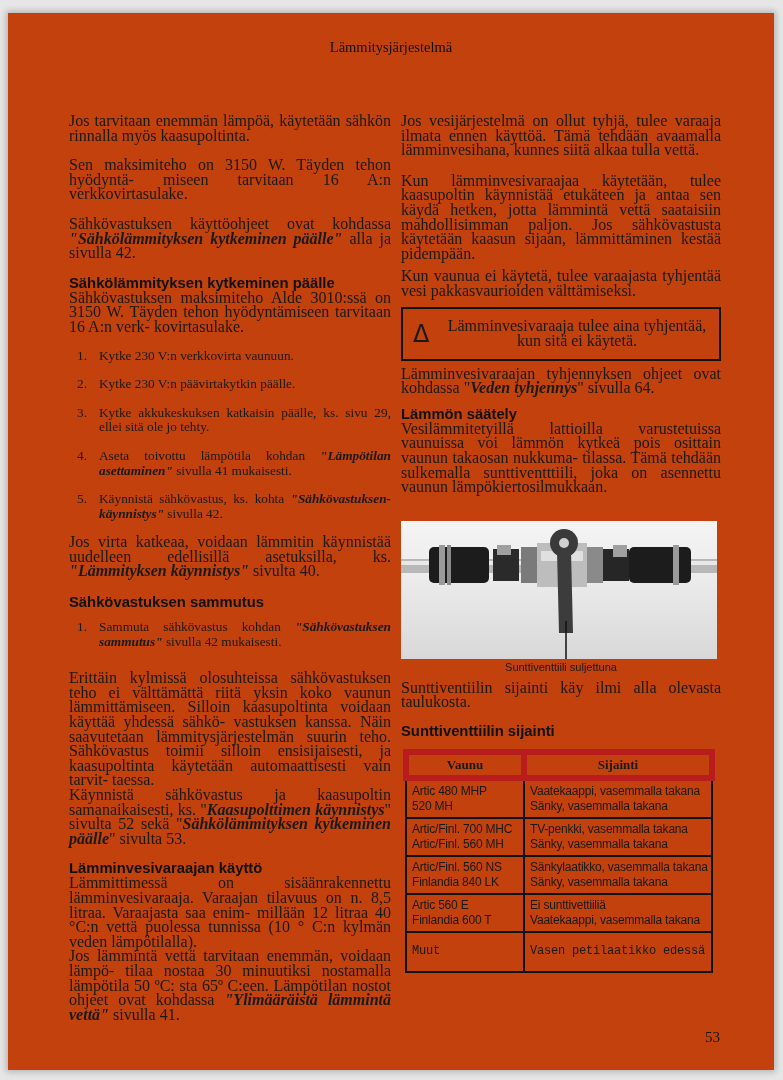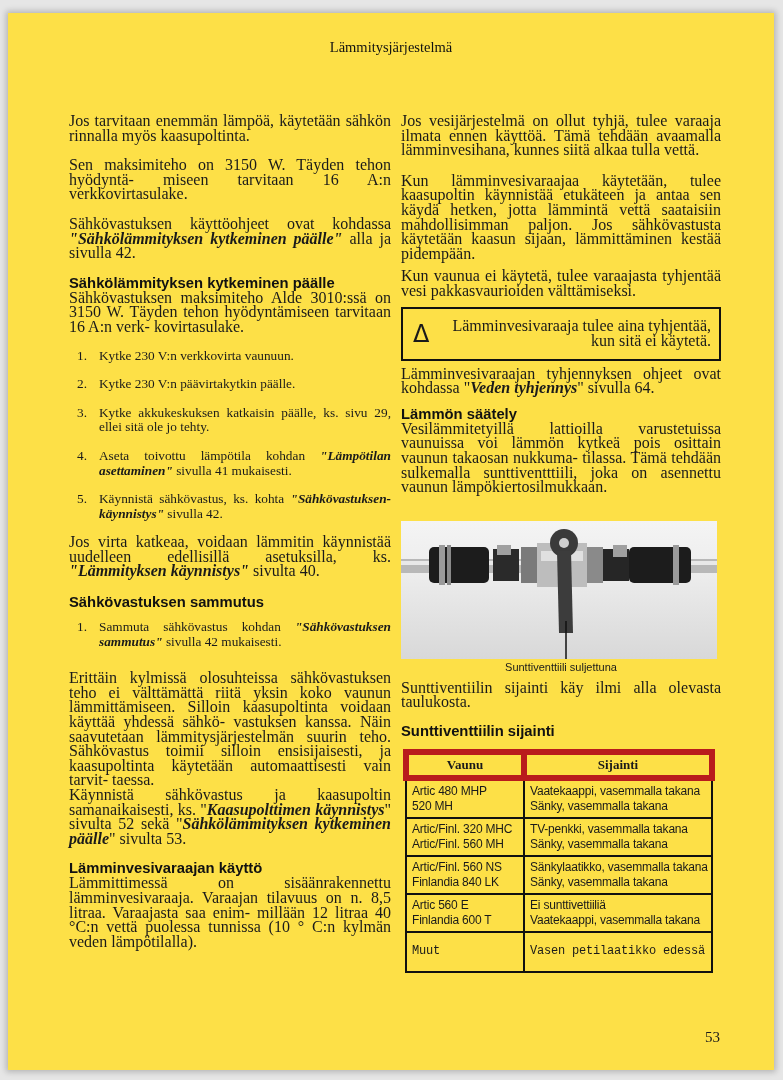--- a/index.html
+++ b/index.html
@@ -3,21 +3,21 @@
 <meta charset="utf-8">
 <style>
   html, body { margin: 0; padding: 0; }
   body {
     width: 783px; height: 1080px; background: #e6e6e6;
     position: relative; overflow: hidden;
     font-family: "Liberation Serif", serif; color: #1a1a1a;
   }
   .page {
     position: absolute; left: 8px; top: 13px; width: 766px; height: 1057px;
-    background: #fde047;
+    background: #c2410c;
     box-shadow: 0 0 6px 2px rgba(0,0,0,0.22);
   }
   .header-title {
     position: absolute; top: 26px; left: 0; right: 0; text-align: center;
     font-size: 14.5px; color: #111;
   }
   .col { position: absolute; top: 101px; }
   .col-left { left: 61px; width: 322px; }
   .col-right { left: 393px; width: 320px; }
   p { margin: 0; font-size: 16px; line-height: 14.6px; text-align: justify; }
@@ -28,21 +28,21 @@
   }
   .ol { margin: 0; padding: 0; list-style: none; }
   .ol li { display: flex; font-size: 13.3px; line-height: 14.6px; }
   .ol .num { width: 30px; flex: 0 0 30px; padding-left: 8px; box-sizing: border-box; }
   .ol .txt { flex: 1; text-align: justify; }
   .warn {
     border: 2px solid #111; display: flex; align-items: center;
     padding: 6px 8px 6px 10px; height: 38px; box-sizing: content-box;
   }
   .warn-icon { font-family: "DejaVu Sans", sans-serif; font-size: 24px; width: 30px; flex: 0 0 30px; line-height: 1; }
-  .warn p { text-align: right; }
+  .warn p { text-align: center; }
   .photo {
     width: 316px; height: 138px; position: relative; overflow: hidden;
     background: linear-gradient(180deg, #f4f4f4 0%, #ececec 40%, #e2e2e2 70%, #d8d8d8 100%);
   }
   .caption {
     font-family: "Liberation Sans", sans-serif; font-size: 11px; text-align: center;
     margin-top: 2px;
   }
   table.loc {
     border-collapse: collapse; width: 312px; margin-left: 2px;
@@ -107,20 +107,21 @@
         <span class="num">1.</span>
         <span class="txt"><span>Sammuta sähkövastus kohdan </span><span class="b">"Sähkövastuksen sammutus"</span><span> sivulla 42 mukaisesti.</span></span>
       </li>
     </ul>
     <div style="height:22px"></div>
     <p>Erittäin kylmissä olosuhteissa sähkövastuksen teho ei välttämättä riitä yksin koko vaunun lämmittämiseen. Silloin kaasupoltinta voidaan käyttää yhdessä sähkö- vastuksen kanssa. Näin saavutetaan lämmitysjärjestelmän suurin teho. Sähkövastus toimii silloin ensisijaisesti, ja kaasupoltinta käytetään automaattisesti vain tarvit- taessa.</p>
     <p><span>Käynnistä sähkövastus ja kaasupoltin samanaikaisesti, ks. "</span><span class="b">Kaasupolttimen käynnistys</span><span>" sivulta 52 sekä "</span><span class="b">Sähkölämmityksen kytkeminen päälle</span><span>" sivulta 53.</span></p>
     <div style="height:14px"></div>
     <h2>Lämminvesivaraajan käyttö</h2>
     <p>Lämmittimessä on sisäänrakennettu lämminvesivaraaja. Varaajan tilavuus on n. 8,5 litraa. Varaajasta saa enim- millään 12 litraa 40 °C:n vettä puolessa tunnissa (10 ° C:n kylmän veden lämpötilalla).</p>
+    <p><span>Jos lämmintä vettä tarvitaan enemmän, voidaan lämpö- tilaa nostaa 30 minuutiksi nostamalla lämpötila 50 ºC: sta 65º C:een. Lämpötilan nostot ohjeet ovat kohdassa </span><span class="b">"Ylimääräistä lämmintä vettä"</span><span> sivulla 41.</span></p>
   </div>
 
   <div class="col col-right">
     <p>Jos vesijärjestelmä on ollut tyhjä, tulee varaaja ilmata ennen käyttöä. Tämä tehdään avaamalla lämminvesihana, kunnes siitä alkaa tulla vettä.</p>
     <div style="height:8px"></div>
     <div style="height:8px"></div>
     <p>Kun lämminvesivaraajaa käytetään, tulee kaasupoltin käynnistää etukäteen ja antaa sen käydä hetken, jotta lämmintä vettä saataisiin mahdollisimman paljon. Jos sähkövastusta käytetään kaasun sijaan, lämmittäminen kestää pidempään.</p>
     <div style="height:8px"></div>
     <p>Kun vaunua ei käytetä, tulee varaajasta tyhjentää vesi pakkasvaurioiden välttämiseksi.</p>
     <div style="height:8px"></div>
@@ -169,21 +170,21 @@
           <th style="width:112px">Vaunu</th>
           <th>Sijainti</th>
         </tr>
       </thead>
       <tbody id="table-body">
           <tr>
             <td><span>Artic 480 MHP</span><br><span>520 MH</span></td>
             <td><span>Vaatekaappi, vasemmalla takana</span><br><span>Sänky, vasemmalla takana</span></td>
           </tr>
           <tr>
-            <td><span>Artic/Finl. 320 MHC</span><br><span>Artic/Finl. 560 MH</span></td>
+            <td><span>Artic/Finl. 700 MHC</span><br><span>Artic/Finl. 560 MH</span></td>
             <td><span>TV-penkki, vasemmalla takana</span><br><span>Sänky, vasemmalla takana</span></td>
           </tr>
           <tr>
             <td><span>Artic/Finl. 560 NS</span><br><span>Finlandia 840 LK</span></td>
             <td><span>Sänkylaatikko, vasemmalla takana</span><br><span>Sänky, vasemmalla takana</span></td>
           </tr>
           <tr>
             <td><span>Artic 560 E</span><br><span>Finlandia 600 T</span></td>
             <td><span>Ei sunttivettiiliä</span><br><span>Vaatekaappi, vasemmalla takana</span></td>
           </tr>

